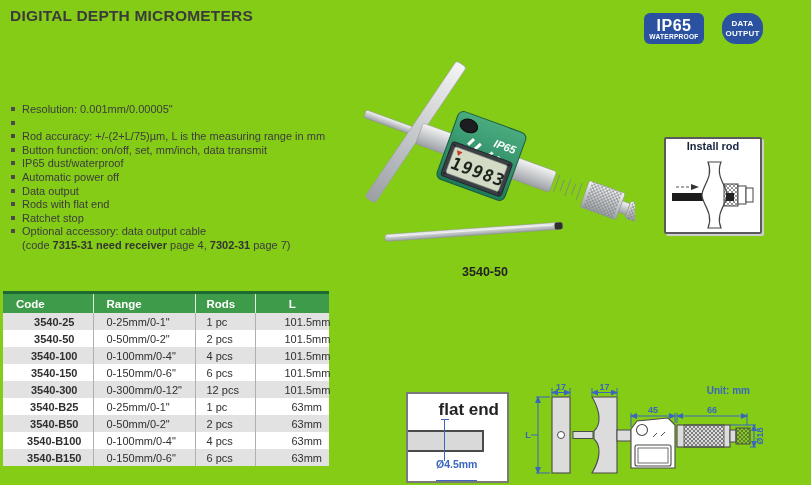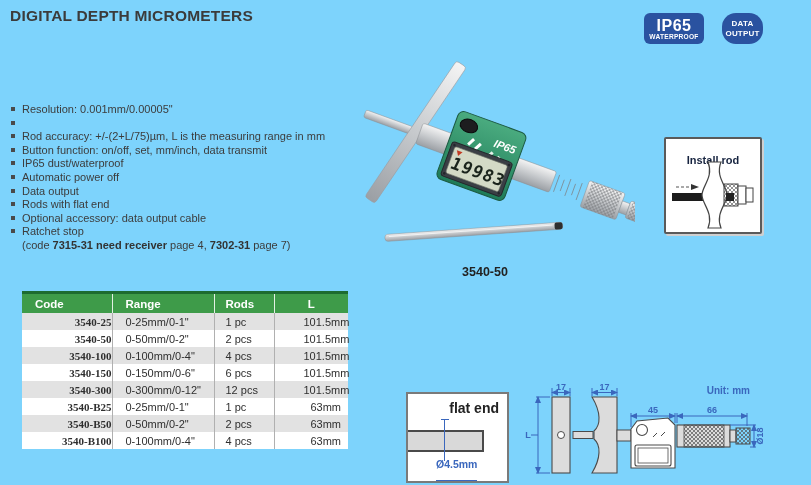--- a/index.html
+++ b/index.html
@@ -1,16 +1,16 @@
 <!DOCTYPE html>
 <html><head>
 <meta charset="utf-8">
 <style>
   html,body{margin:0;padding:0;background:#fff;}
-  .page{position:relative;width:811px;height:485px;background:#7dd3fc;
+  .page{position:relative;width:811px;height:485px;background:#84cc16;
         font-family:"Liberation Sans",sans-serif;overflow:hidden;color:#3c3c3c;}
 
   .page-title{position:absolute;left:10px;top:7px;font-size:15.5px;font-weight:bold;
               color:#3b3b3b;letter-spacing:.2px;}
 
   
   .badge{position:absolute;background:#2a52a0;border-radius:6px;color:#fff;
          display:flex;flex-direction:column;align-items:center;justify-content:center;
          text-align:center;}
   .badge-ip65{left:644px;top:13px;width:60px;height:31px;}
@@ -30,44 +30,44 @@
 
   
   .photo{position:absolute;left:335px;top:56px;width:300px;height:205px;}
   .photo-caption{position:absolute;left:335px;top:265px;width:300px;text-align:center;
                  font-size:12.5px;font-weight:bold;color:#222;}
 
   
   .install-box{position:absolute;left:664px;top:137px;width:94px;height:93px;
                border:2px solid #5a5a5a;border-radius:2px;background:#fff;
                box-shadow:2px 2px 0 #cfcfcf;}
-  .install-title{position:absolute;left:0;top:15px;width:100%;text-align:center;
+  .install-title{position:absolute;left:0;top:1px;width:100%;text-align:center;
                  font-size:11px;font-weight:bold;color:#16233f;}
   .install-svg{position:absolute;left:2px;top:21px;}
 
   
-  .spec-table{position:absolute;left:22px;top:291px;width:326px;border-collapse:collapse;
+  .spec-table{position:absolute;left:3px;top:291px;width:326px;border-collapse:collapse;
               table-layout:fixed;}
   .spec-table th{background:#3e9b49;border-top:3px solid #1d6b30;color:#fff;
                  font-size:11.5px;font-weight:bold;height:19px;padding:0;}
   .spec-table th + th{border-left:1px solid rgba(255,255,255,.85);}
   .spec-table td{font-size:11px;height:17px;padding:0;color:#2f2f2f;}
   .spec-table td + td{border-left:1px solid #b0b0b0;padding-left:29px;}
   .spec-table tbody tr:nth-child(odd){background:#e2e2e2;}
   .spec-table tbody tr:nth-child(even){background:#ffffff;}
-  .c0{text-align:right;padding-left:13px !important;font-weight:bold;color:#222;font-family:Liberation Serif, serif;}
+  .c0{text-align:center;padding-left:13px !important;font-weight:bold;color:#222;}
   .h0,.h1{text-align:left;padding-left:13px !important;}
   .c1{text-align:left;padding-left:13px !important;}
   .h2,.c2{text-align:left;padding-left:11px !important;margin-top:16px;}
   .h3,.c3{text-align:center;}
 
   
   .flat-box{position:absolute;left:406px;top:392px;width:99px;height:87px;
             border:2px solid #7a7a7a;background:#fff;}
-  .flat-title{position:absolute;right:8px;top:6px;font-size:14px;font-weight:bold;color:#222;margin-left:20px;}
+  .flat-title{position:absolute;right:8px;top:6px;font-size:17px;font-weight:bold;color:#222;margin-left:20px;}
   .flat-rod{position:absolute;left:0;top:36px;width:74px;height:18px;background:#d9d9d9;
             border:2px solid #4a4a4a;border-left:none;}
   .flat-dimline{position:absolute;left:36px;top:25px;height:42px;width:0;
                 border-left:1.5px solid #3a67bd;}
   .flat-dimline::before{content:"";position:absolute;left:-4px;top:0;width:8px;height:0;
                 border-top:1.5px solid #3a67bd;}
   .flat-dim{position:absolute;left:28px;top:64px;font-size:10.5px;font-weight:bold;
             color:#3a67bd;border-bottom:1.5px solid #3a67bd;padding-bottom:10px;}
 
   
@@ -93,22 +93,22 @@
 
   <ul class="features">
       <li><span class="bullet"></span><span>Resolution: 0.001mm/0.00005"</span></li>
       <li><span class="bullet"></span></li>
       <li><span class="bullet"></span><span>Rod accuracy: +/-(2+L/75)µm, L is the measuring range in mm</span></li>
       <li><span class="bullet"></span><span>Button function: on/off, set, mm/inch, data transmit</span></li>
       <li><span class="bullet"></span><span>IP65 dust/waterproof</span></li>
       <li><span class="bullet"></span><span>Automatic power off</span></li>
       <li><span class="bullet"></span><span>Data output</span></li>
       <li><span class="bullet"></span><span>Rods with flat end</span></li>
+      <li><span class="bullet"></span><span>Ratchet stop</span></li>
       <li><span class="bullet"></span><span>Optional accessory: data output cable</span></li>
-      <li><span class="bullet"></span><span>Ratchet stop</span></li>
     </ul>
   <div class="note-line">
     <span>(code </span><b>7315-31 need receiver</b><span> page 4, </span><b>7302-31</b><span> page 7)</span>
   </div>
 
   <svg class="photo" width="300" height="205" viewBox="0 0 300 205">
     <defs>
       <linearGradient id="met" x1="0" y1="0" x2="0" y2="1">
         <stop offset="0" stop-color="#f4f4f4"></stop>
           <stop offset=".5" stop-color="#c7cacd"></stop>
@@ -244,20 +244,26 @@
           <td class="c1">0-50mm/0-2"</td>
           <td class="c2">2 pcs</td>
           <td class="c3">63mm</td>
         </tr>
         <tr>
           <td class="c0">3540-B100</td>
           <td class="c1">0-100mm/0-4"</td>
           <td class="c2">4 pcs</td>
           <td class="c3">63mm</td>
         </tr>
+        <tr>
+          <td class="c0">3540-B150</td>
+          <td class="c1">0-150mm/0-6"</td>
+          <td class="c2">6 pcs</td>
+          <td class="c3">63mm</td>
+        </tr>
       </tbody>
   </table>
 
   <div class="flat-box">
     <div class="flat-title">flat end</div>
     <div class="flat-rod"></div>
     <div class="flat-dimline"></div>
     <div class="flat-dim">Ø4.5mm</div>
   </div>
 

